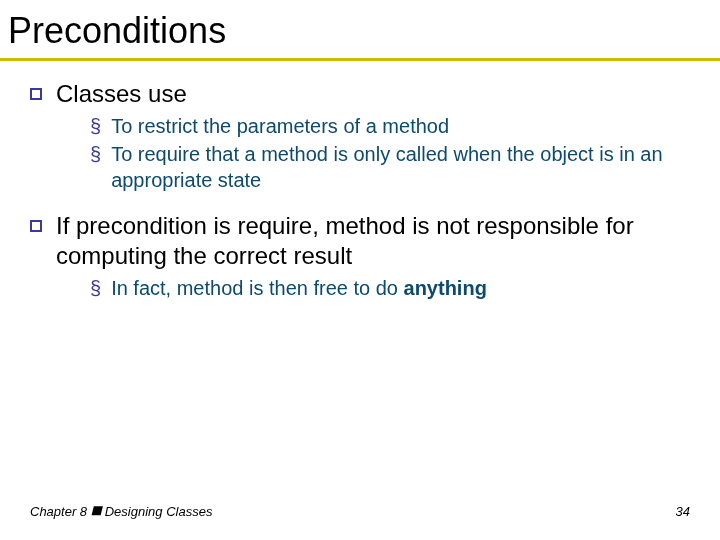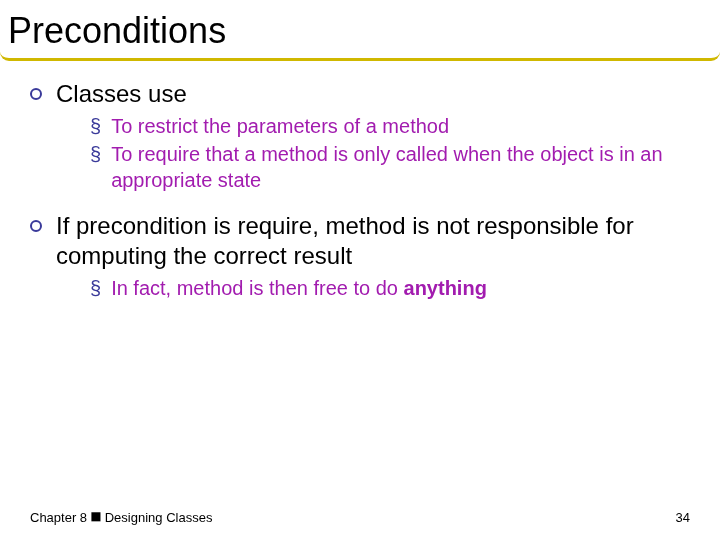--- a/index.html
+++ b/index.html
@@ -1,15 +1,15 @@
 <!DOCTYPE html>
 <html><head>
 <meta charset="utf-8">
 <style>
-  * { margin: 0; padding: 0; box-sizing: border-box; border-radius: 9px; }
+  * { margin: 0; padding: 0; box-sizing: border-box; }
   body {
     width: 720px;
     height: 540px;
     background: #ffffff;
     font-family: "Comic Sans MS", "Comic Sans", cursive, sans-serif;
     position: relative;
     overflow: hidden;
   }
   .slide {
     width: 100%;
@@ -58,33 +58,34 @@
     line-height: 1.3;
     margin-bottom: 2px;
   }
   .level2 .bullet {
     color: #3a3a9a;
     margin-right: 10px;
     flex-shrink: 0;
     font-family: "Segoe UI Symbol", sans-serif;
   }
   .level2 .text {
-    color: #a21caf;
+    color: #0c4a6e;
   }
   .bold { font-weight: bold; }
   .footer {
     position: absolute;
-    bottom: 14px;
+    bottom: 20px;
     left: 30px;
     right: 30px;
     display: flex;
     justify-content: space-between;
     font-family: Arial, Helvetica, sans-serif;
     font-size: 13px;
     color: #000;
+    font-style: italic;
   }
   .footer-left::after { content: ""; }
 </style>
 </head>
 <body>
 
 <div class="slide">
   <h1 class="title">Preconditions</h1>
 
   <div class="content">

